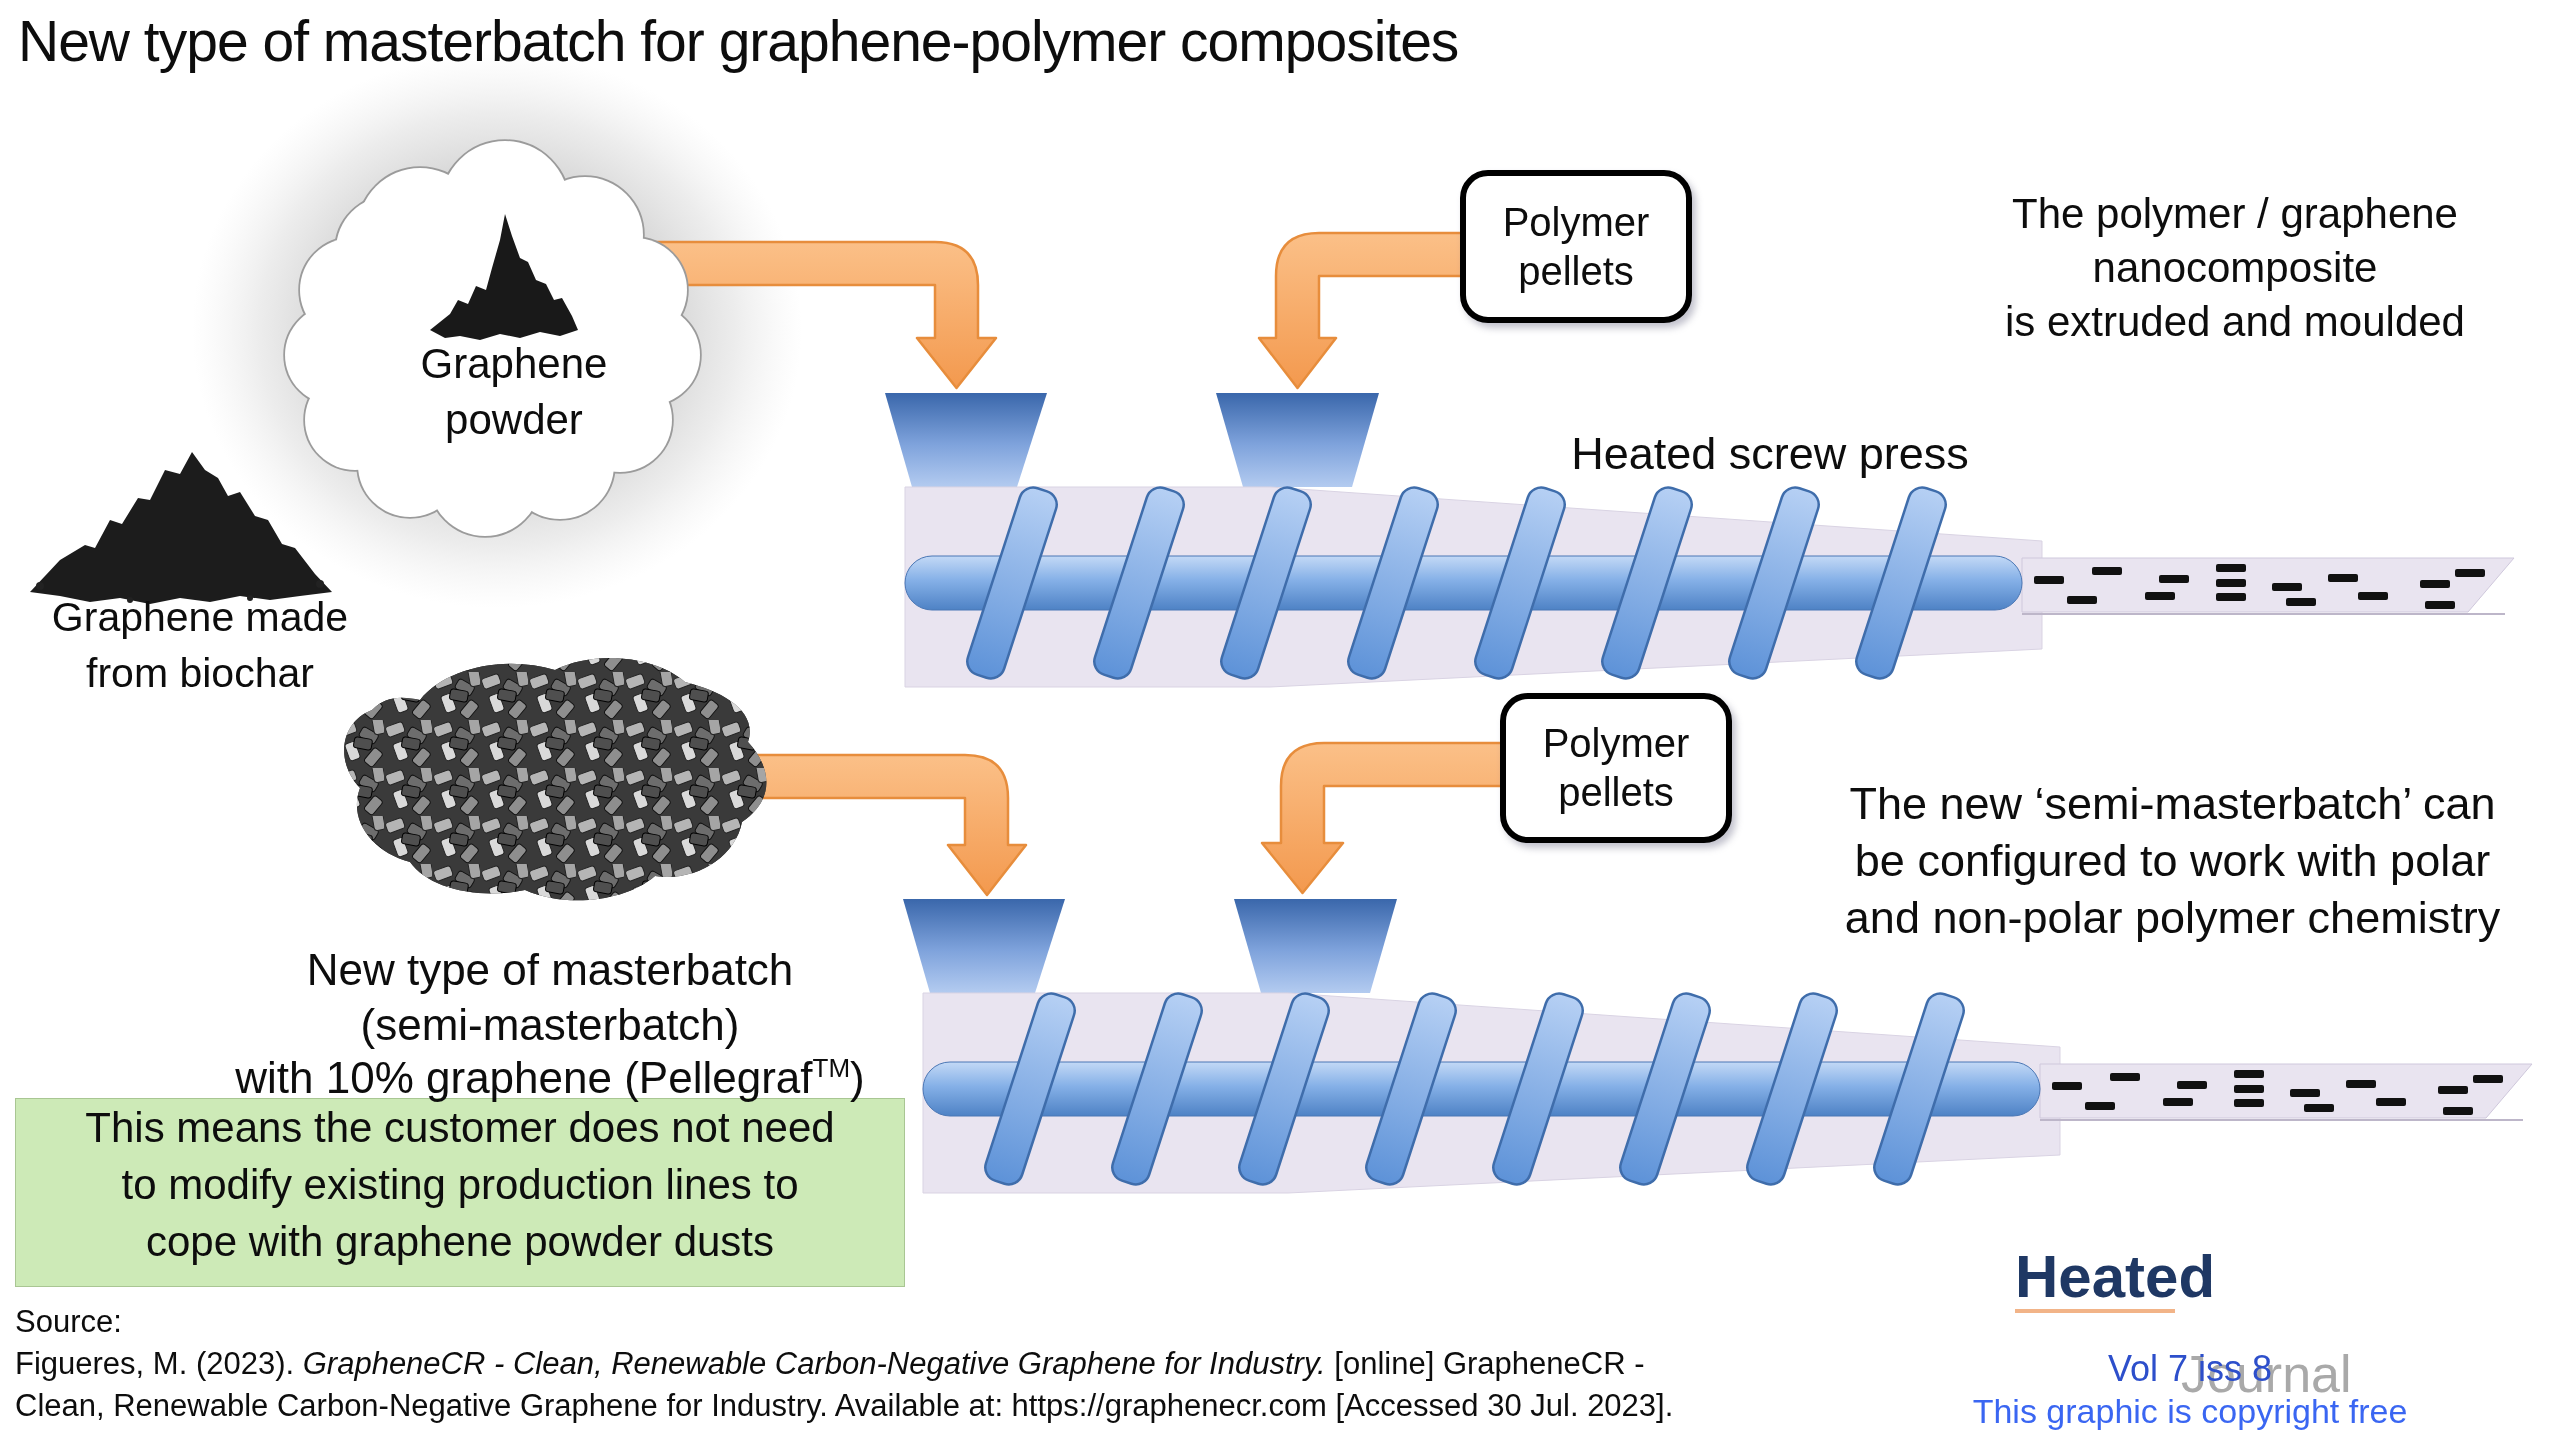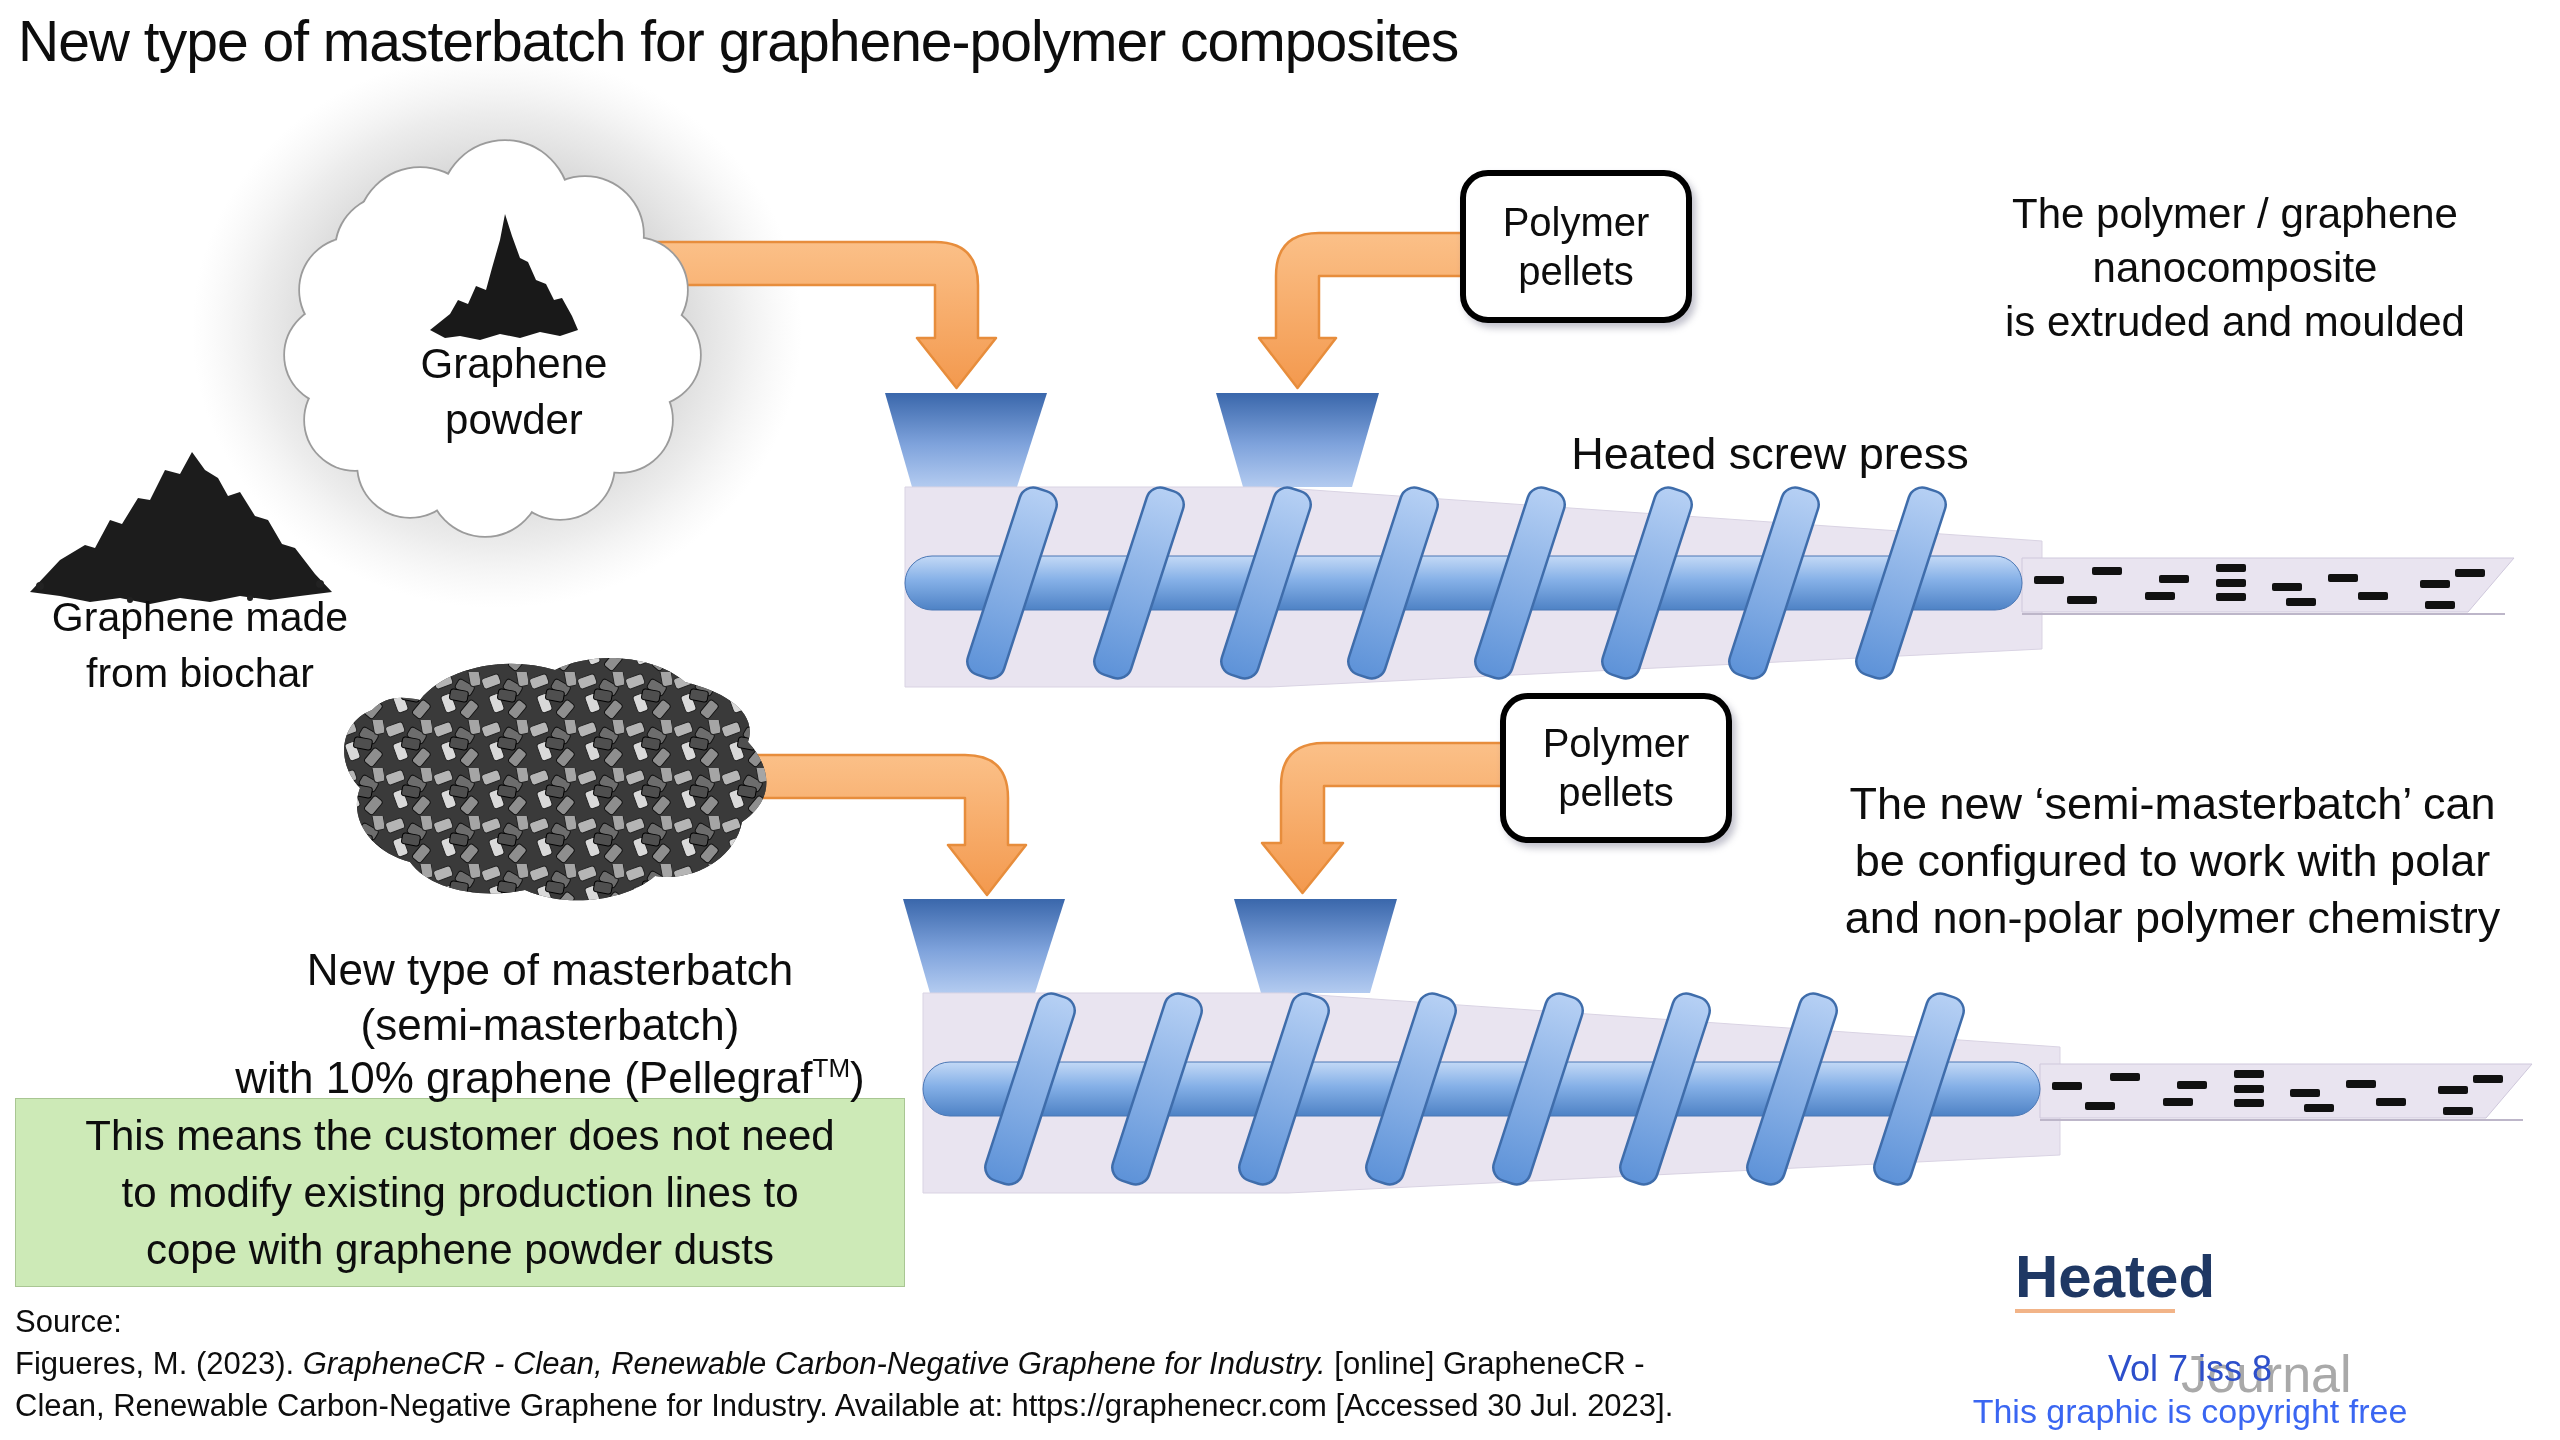--- a/index.html
+++ b/index.html
@@ -16,21 +16,21 @@
   .cloud-line{left:344px;width:340px;font-size:42px;}
   .biochar-line{left:0px;width:400px;font-size:41px;}
   #heated-label{left:1530px;top:428px;width:480px;font-size:45px;}
   .extruded-line{left:1955px;width:560px;font-size:42px;}
   .semi-line{left:1800px;width:745px;font-size:45px;}
   .mb-line{left:170px;width:760px;font-size:44px;}
   .mb-line sup{font-size:26px;}
   #green-box{
     left:15px;top:1098px;width:890px;height:189px;background:#cdeab7;
     border:1px solid #a9c693;box-sizing:border-box;z-index:2;
-    display:flex;flex-direction:column;justify-content:center;
+    display:flex;flex-direction:column;justify-content:flex-start;
   }
   #green-box div{text-align:center;font-size:42px;line-height:57px;color:#0d0d0d;}
   .polymer-box{
     background:#ffffff;border:6px solid #000000;border-radius:28px;z-index:2;
     box-shadow:4px 5px 7px rgba(120,120,145,.45);
     display:flex;flex-direction:column;justify-content:center;box-sizing:border-box;
   }
   .polymer-box div{text-align:center;font-size:40px;line-height:49px;color:#0d0d0d;}
   #polymer-box-top{left:1460px;top:170px;width:232px;height:153px;}
   #polymer-box-bottom{left:1500px;top:693px;width:232px;height:150px;}

